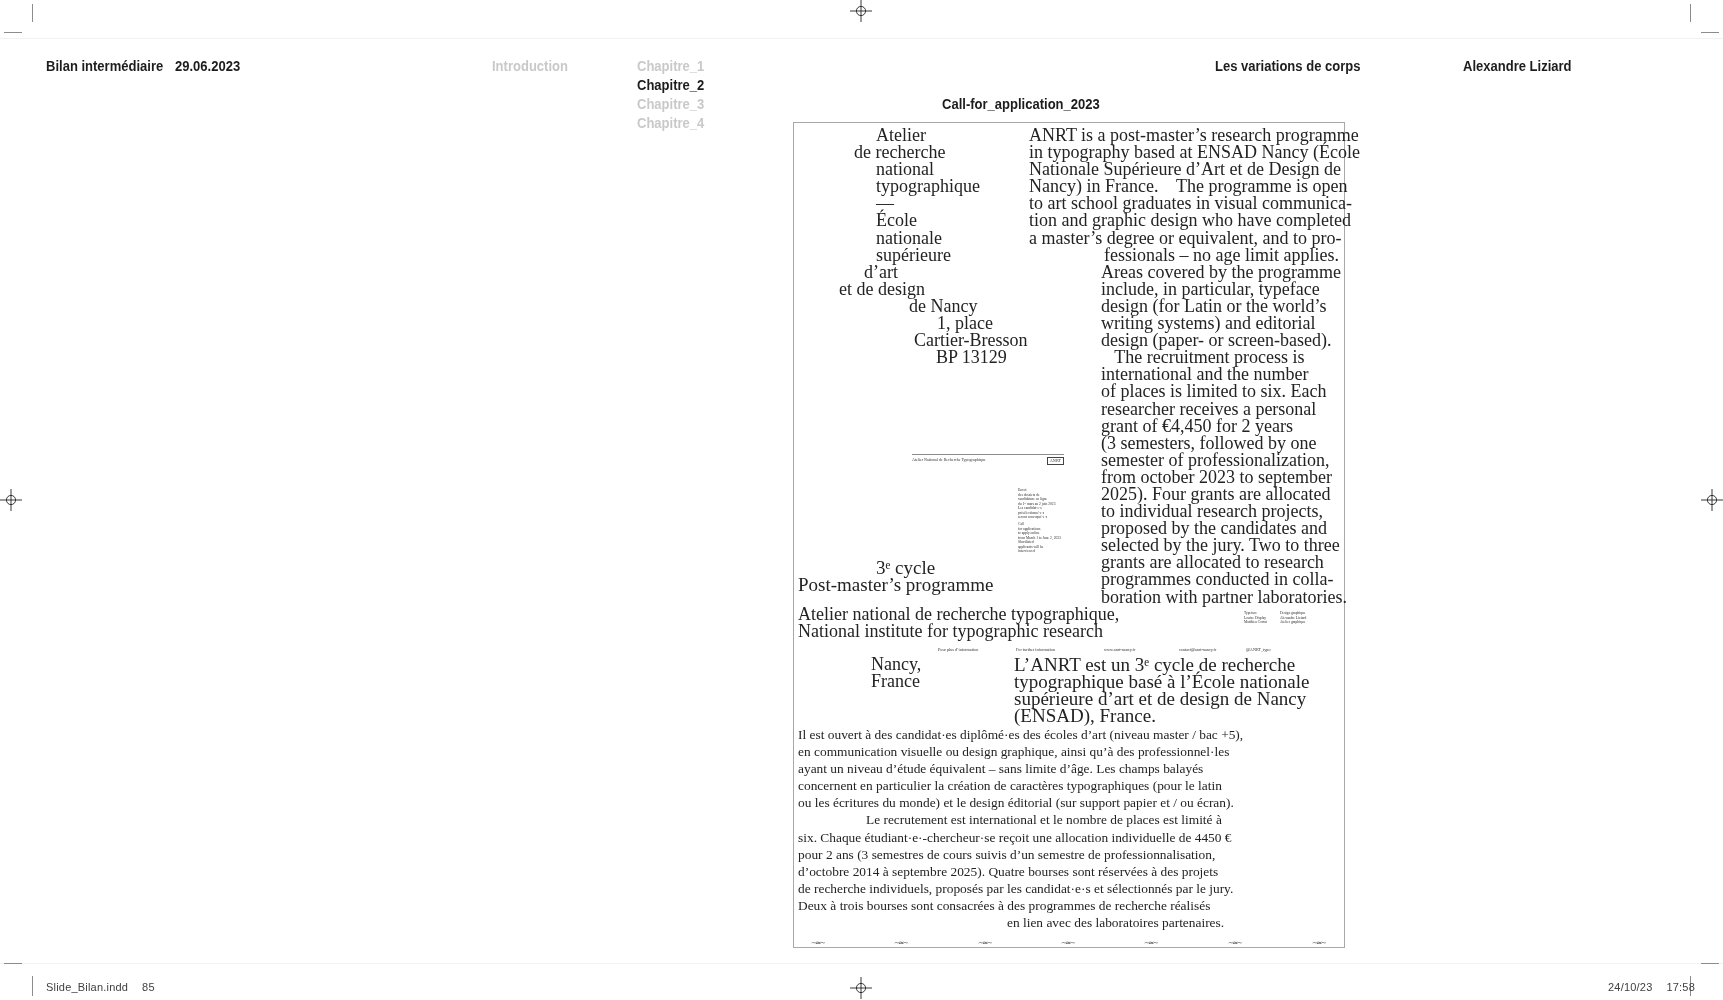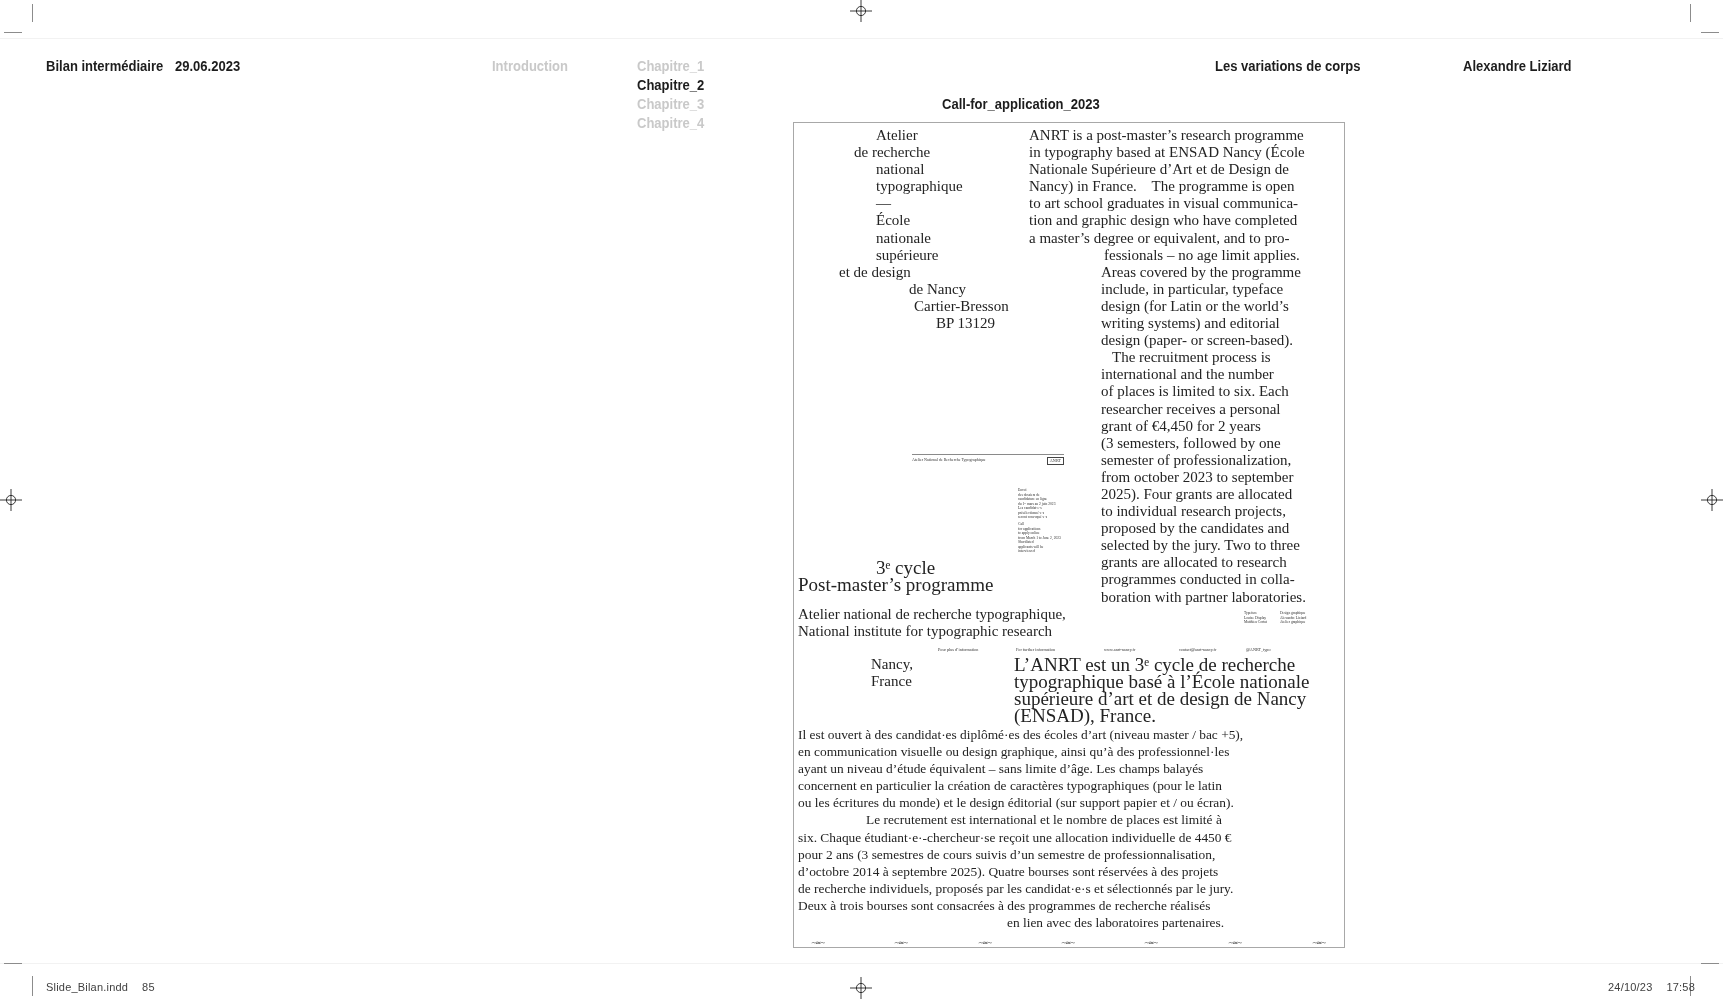--- a/index.html
+++ b/index.html
@@ -14,21 +14,21 @@
   
   .trim{position:absolute;left:0;width:1723px;height:1px;background:#f2f2f2;}
   .tick{position:absolute;background:#8c8c8c;}
   .reg{position:absolute;width:22px;height:22px;}
 
   
   .poster{position:absolute;left:793px;top:122px;width:552px;height:826px;
           background:#fff;border:1px solid #a8a8a8;box-sizing:border-box;}
   .serif{font-family:"Liberation Serif","DejaVu Serif",serif;color:#232323;}
   .line{white-space:pre;}
-  .t-body{font-size:15px;line-height:17.1px;font-family:Liberation Serif, serif;}
+  .t-body{font-size:18px;line-height:17.1px;font-family:Liberation Serif, serif;}
   .t-fr{font-size:13.4px;line-height:17.1px;}
   .t-lg{font-size:19px;line-height:17.1px;}
   .t-call{font-size:16.5px;line-height:19.5px;text-align:right;}
   .blk{position:absolute;left:0;width:552px;}
 
   .logo-line{position:absolute;left:118px;top:331px;width:152px;
              border-top:1px solid #8a8a8a;padding-top:1.5px;display:flex;
              justify-content:space-between;align-items:flex-start;
              font-family:"Liberation Serif",serif;font-size:4px;color:#333;white-space:pre;}
   .badge{border:0.5px solid #444;padding:0 2px;font-size:4.2px;line-height:6px;}
@@ -97,22 +97,24 @@
 
     <div class="blk serif t-body" style="top:4px">
         <div class="line" style="margin-left: 82px;">Atelier</div>
         <div class="line" style="margin-left: 60px;">de recherche</div>
         <div class="line" style="margin-left: 82px;">national</div>
         <div class="line" style="margin-left: 82px;">typographique</div>
         <div class="line" style="margin-left: 82px;">—</div>
         <div class="line" style="margin-left: 82px;">École</div>
         <div class="line" style="margin-left: 82px;">nationale</div>
         <div class="line" style="margin-left: 82px;">supérieure</div>
+        <div class="line" style="margin-left: 70px;">d’art</div>
         <div class="line" style="margin-left: 45px;">et de design</div>
         <div class="line" style="margin-left: 115px;">de Nancy</div>
+        <div class="line" style="margin-left: 143px;">1, place</div>
         <div class="line" style="margin-left: 120px;">Cartier-Bresson</div>
         <div class="line" style="margin-left: 142px;">BP 13129</div>
       </div>
 
     <div class="blk serif t-body" style="top:4px">
         <div class="line" style="margin-left: 235px;">ANRT is a post-master’s research programme</div>
         <div class="line" style="margin-left: 235px;">in typography based at ENSAD Nancy (École</div>
         <div class="line" style="margin-left: 235px;">Nationale Supérieure d’Art et de Design de</div>
         <div class="line" style="margin-left: 235px;">Nancy) in France.    The programme is open</div>
         <div class="line" style="margin-left: 235px;">to art school graduates in visual communica-</div>

